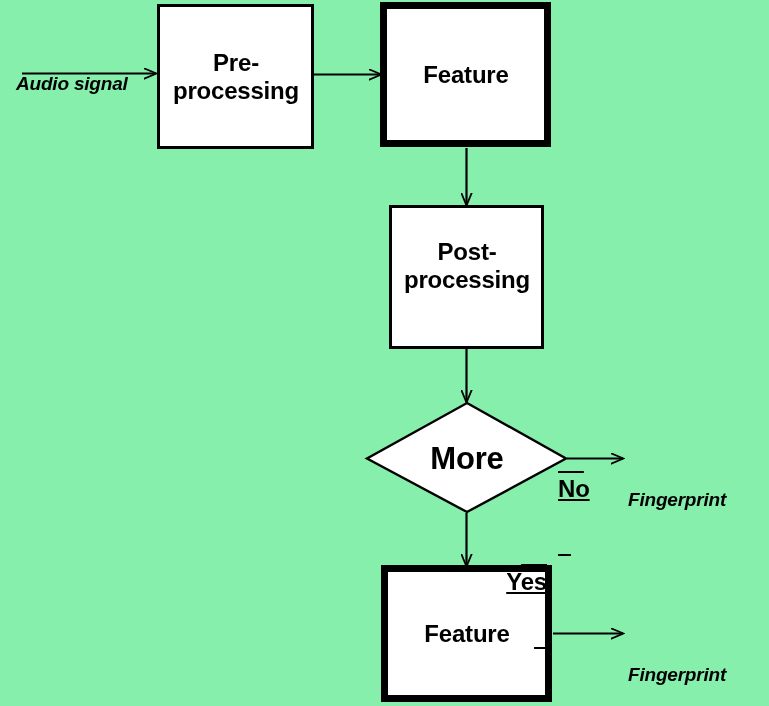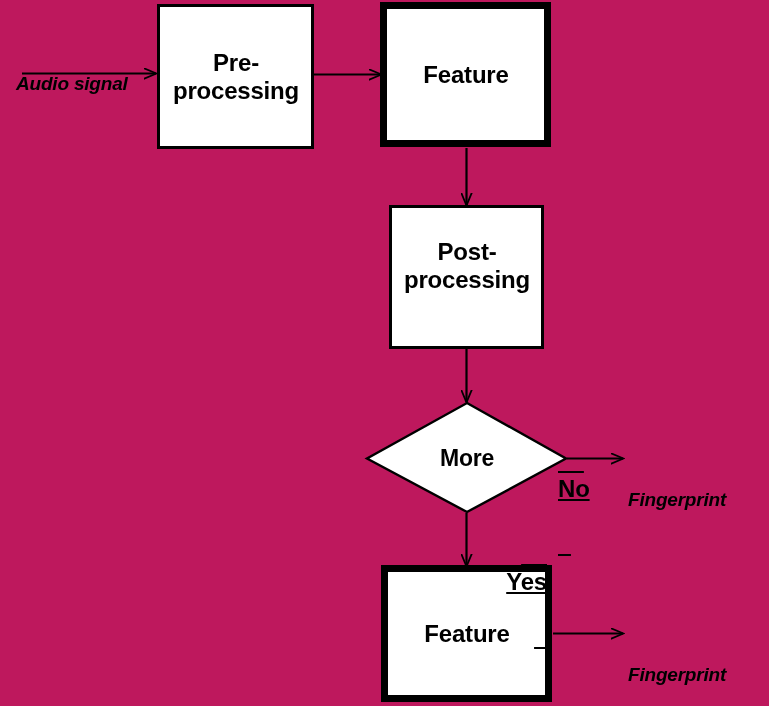--- a/index.html
+++ b/index.html
@@ -5,21 +5,21 @@
 <style>
   html, body {
     margin: 0;
     padding: 0;
     background: #ffffff;
   }
   #canvas {
     position: relative;
     width: 769px;
     height: 706px;
-    background: #be185d;
+    background: #86efac;
     overflow: hidden;
     font-family: "Liberation Sans", sans-serif;
   }
   #flow-svg {
     position: absolute;
     left: 0;
     top: 0;
     width: 769px;
     height: 706px;
   }
@@ -99,21 +99,21 @@
 
   <div class="node-text" style="left:383px; top:4px; width:166px; height:142px;">
     <span>Feature</span>
   </div>
 
   <div class="node-text" style="left:390px; top:206px; width:154px; height:120px;">
     <span>Post-</span>
     <span>processing</span>
   </div>
 
-  <div class="node-text" style="left:367px; top:404px; width:200px; height:109px; font-size:23px;">
+  <div class="node-text" style="left:367px; top:404px; width:200px; height:109px; font-size:31px;">
     <span>More</span>
   </div>
 
   <div class="node-text" style="left:384px; top:568px; width:166px; height:132px;">
     <span>Feature</span>
   </div>
 
   <div class="free-label" style="left:16px; top:29px; width:150px; text-align:left;">
     <span>Audio signal</span>
   </div>

